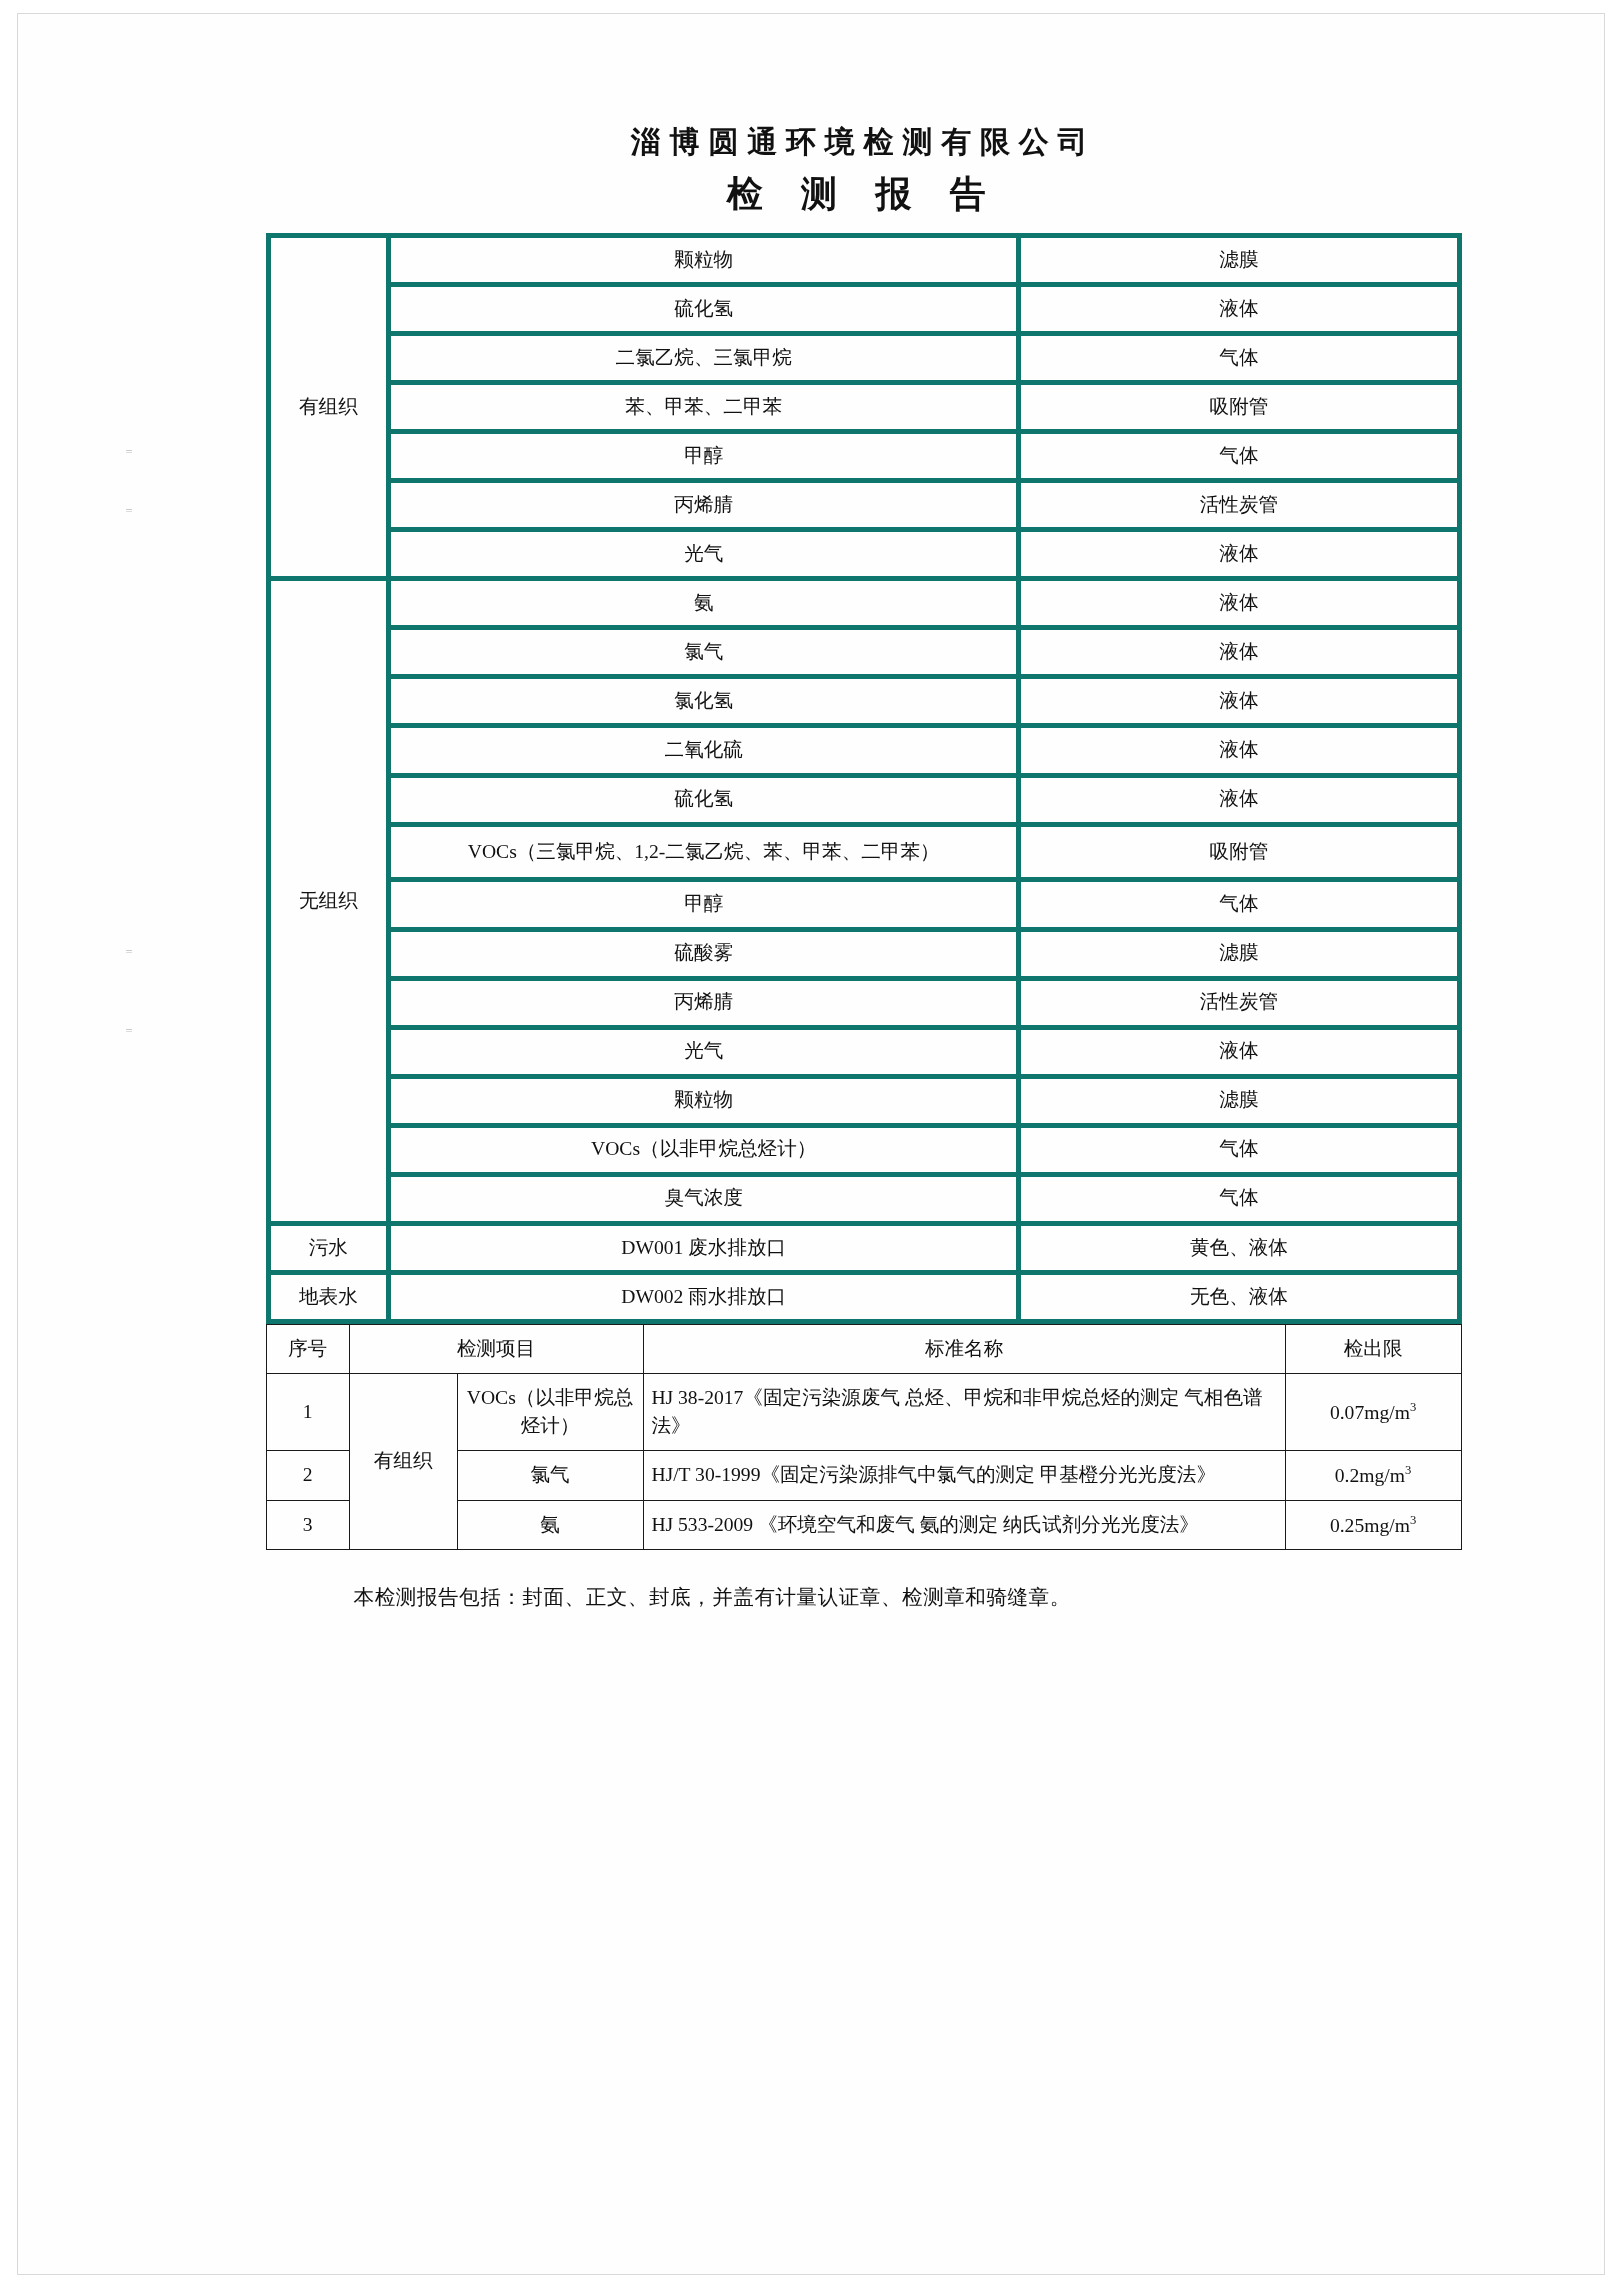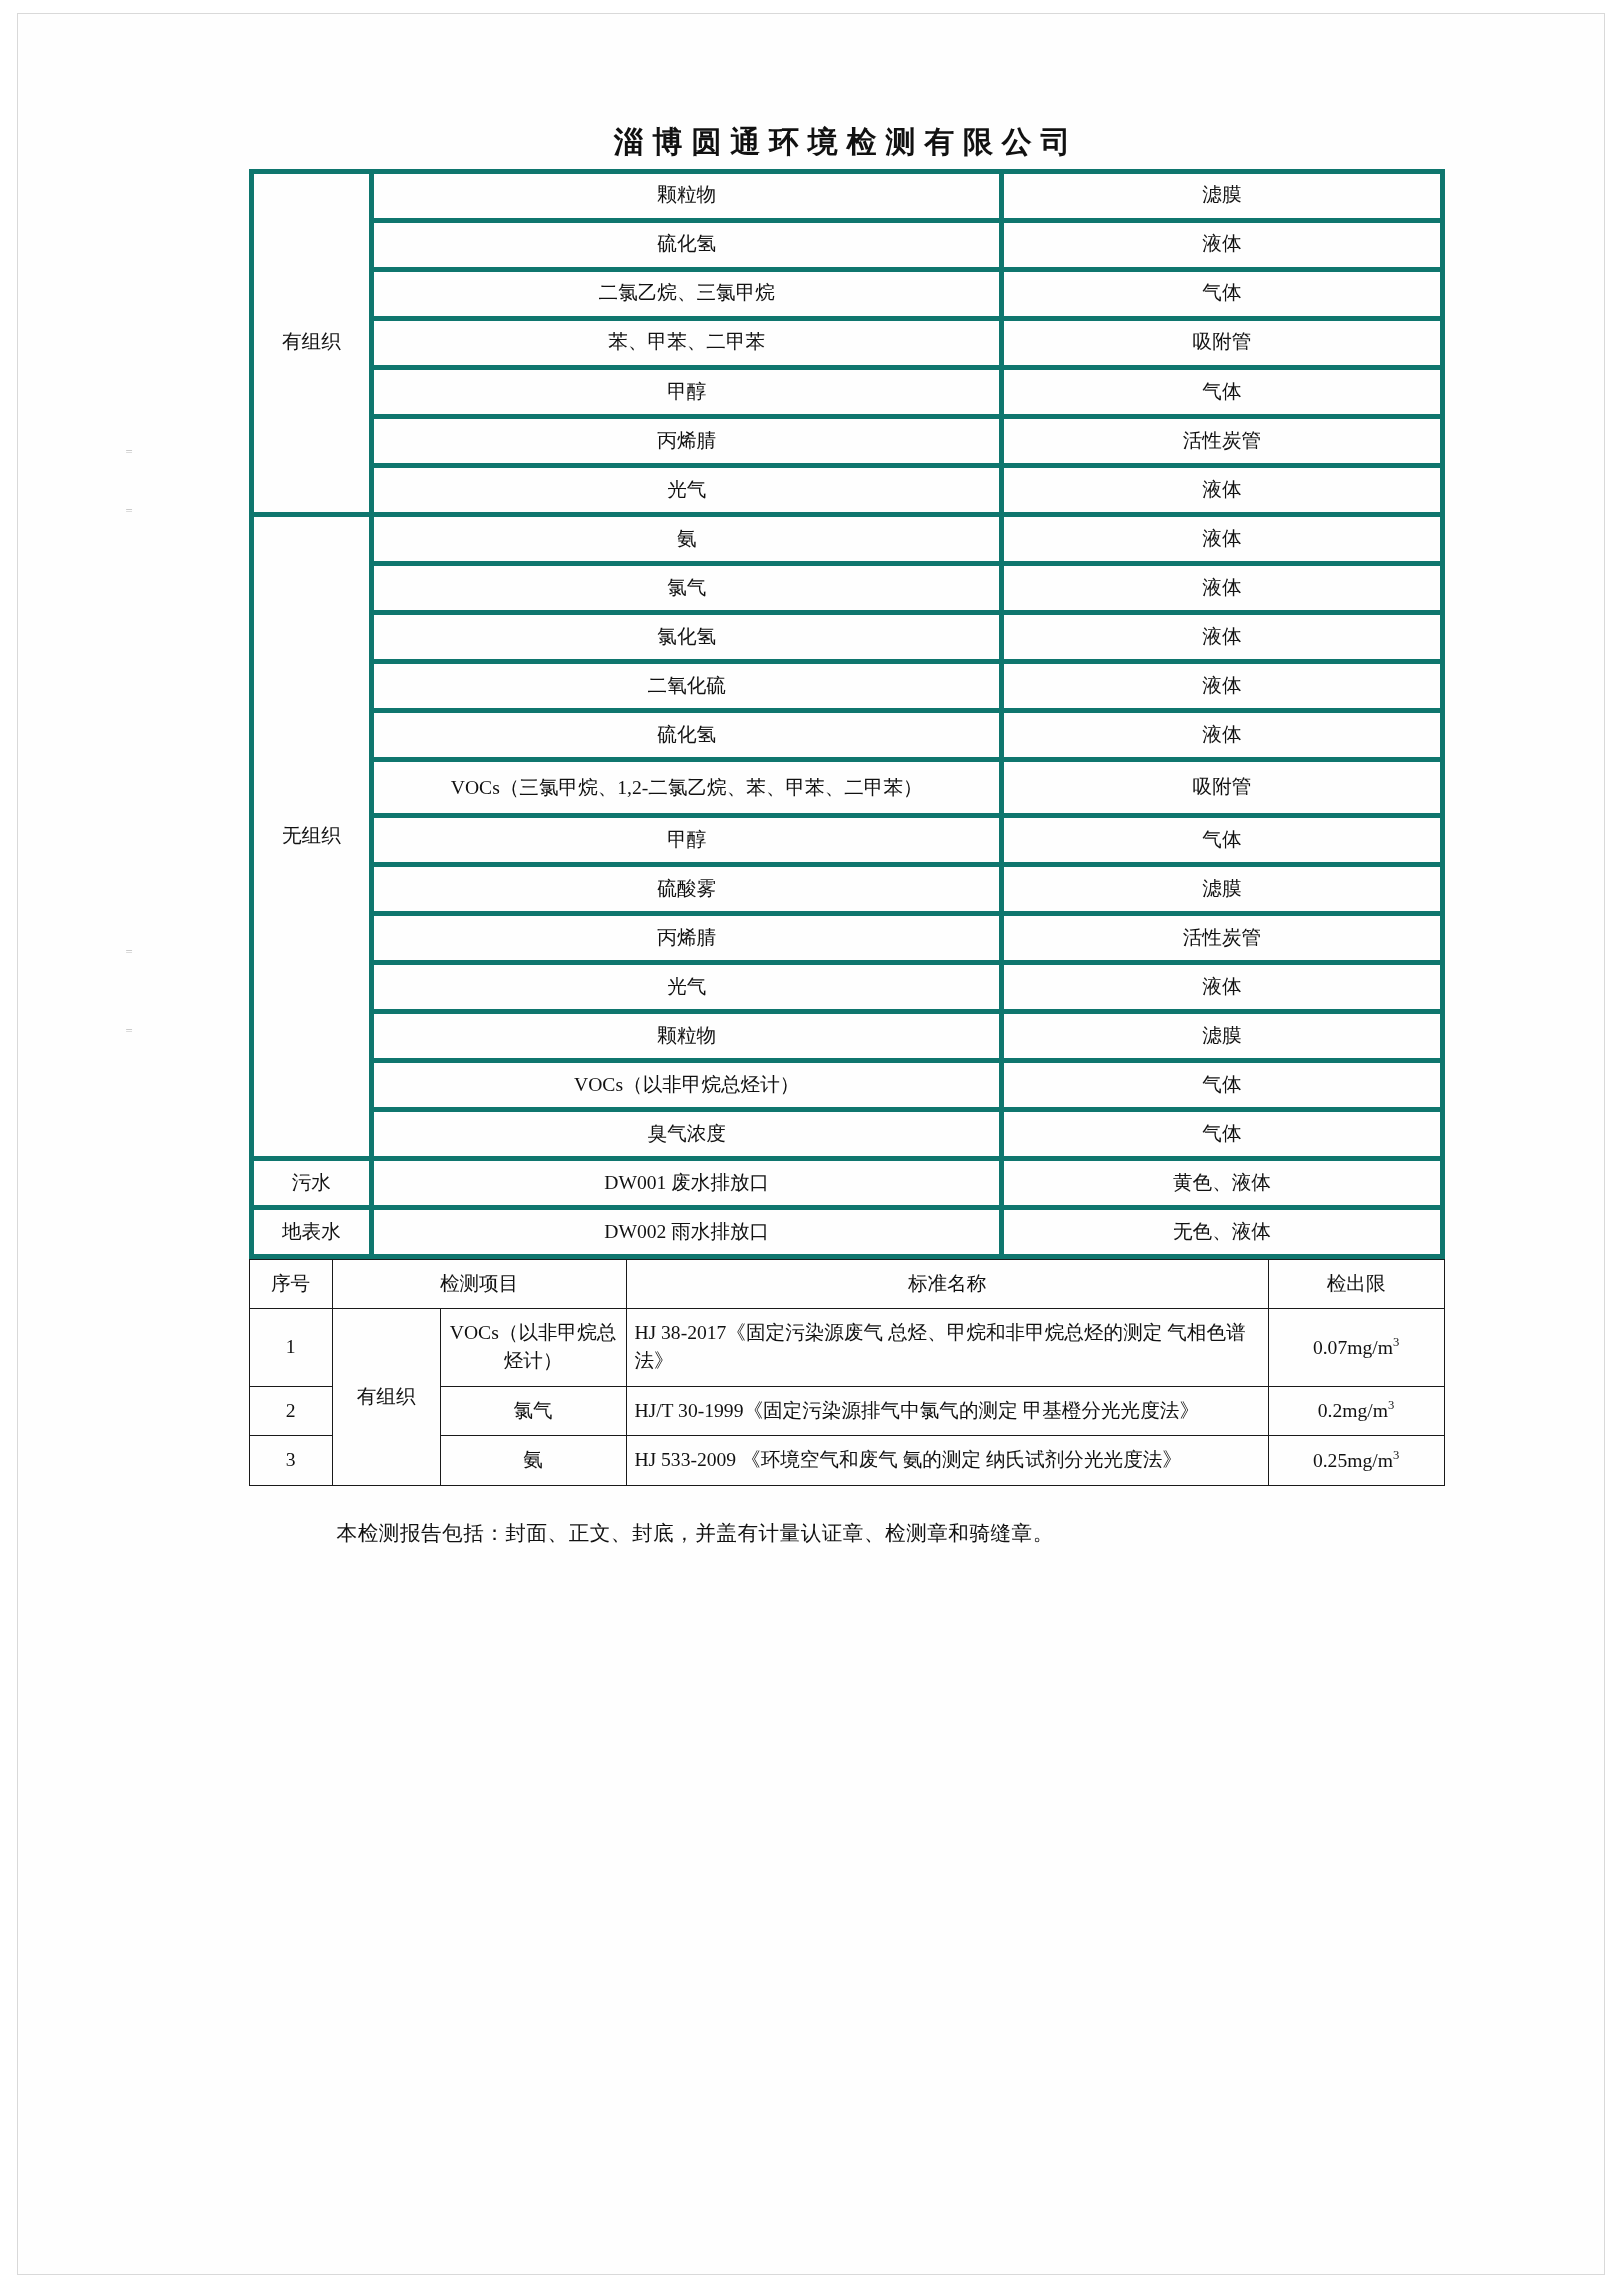--- a/index.html
+++ b/index.html
@@ -22,21 +22,21 @@
     position: absolute;
     left: 17.6px;
     top: 13.7px;
     width: 1586px;
     height: 2260px;
     background: #fefefe;
     box-shadow: 0 0 0 1px #d9d9d9;
   }
   .content {
     position: absolute;
-    left: 231px;
+    left: 248px;
     top: 108px;
     width: 1196px;
   }
   .company-title {
     text-align: center;
     font-size: 30px;
     letter-spacing: 8.8px;
     font-weight: bold;
     margin: 0 0 5.9px 0;
     font-family: "Liberation Serif", "DejaVu Serif", serif;
@@ -124,20 +124,21 @@
     <div class="edge-marks">
       <span style="top:431px;">=</span>
       <span style="top:490px;">=</span>
       <span style="top:931px;">=</span>
       <span style="top:1010px;">=</span>
     </div>
 
     <div class="content">
 
       <div class="company-title">淄博圆通环境检测有限公司</div>
+      <div class="report-title">检 测 报 告</div>
 
 
       <table class="grid samples">
         <colgroup>
           <col class="col-cat">
             <col class="col-item">
             <col class="col-form">
         </colgroup>
         <tbody>
           <tr>

